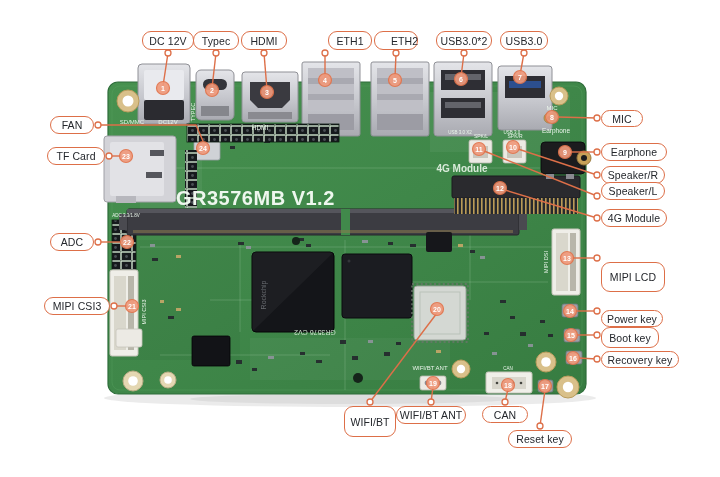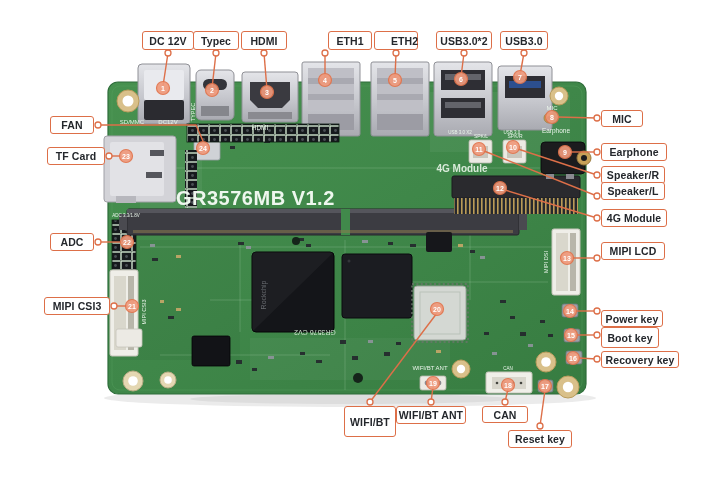--- a/index.html
+++ b/index.html
@@ -3,22 +3,22 @@
 <meta charset="utf-8">
 <style>
   html,body{margin:0;padding:0;background:#ffffff;}
   .stage{position:relative;width:720px;height:477px;background:#ffffff;overflow:hidden;
          font-family:"Liberation Sans",sans-serif;}
   .stage svg{position:absolute;left:0;top:0;}
   #board-art{z-index:10;}
   #callout-layer{z-index:20;pointer-events:none;}
   #callouts{position:absolute;left:0;top:0;width:100%;height:100%;z-index:30;}
   .callout{position:absolute;display:flex;align-items:center;justify-content:center;
-           background:#ffffff;border:1.6px solid var(--accent,#dd6f48);border-radius:3px;
-           font-size:10.5px;font-weight:700;color:#24272c;white-space:nowrap;
+           background:#ffffff;border:1.6px solid var(--accent,#dd6f48);border-radius:9px;
+           font-size:10.5px;font-weight:400;color:#24272c;white-space:nowrap;
            box-sizing:border-box;letter-spacing:.1px;}
 </style>
 </head>
 <body>
 
 <div class="stage">
 
 <svg id="board-art" width="720" height="477" viewBox="0 0 720 477">
   <defs>
     <linearGradient id="metal" x1="0" y1="0" x2="0" y2="1">
@@ -426,21 +426,21 @@
       <div class="callout" style="left: 241px; top: 31px; width: 46px; height: 19px;">HDMI</div>
       <div class="callout" style="left: 303px; top: 31px; width: 44px; height: 19px; margin-left: 25px;">ETH1</div>
       <div class="callout" style="left: 374px; top: 31px; width: 44px; height: 19px; padding-left: 17px;">ETH2</div>
       <div class="callout" style="left: 436px; top: 31px; width: 56px; height: 19px;">USB3.0*2</div>
       <div class="callout" style="left: 500px; top: 31px; width: 48px; height: 19px;">USB3.0</div>
       <div class="callout" style="left: 601px; top: 110px; width: 42px; height: 17px;">MIC</div>
       <div class="callout" style="left: 601px; top: 143px; width: 66px; height: 18px;">Earphone</div>
       <div class="callout" style="left: 601px; top: 166px; width: 64px; height: 18px;">Speaker/R</div>
       <div class="callout" style="left: 601px; top: 182px; width: 64px; height: 18px;">Speaker/L</div>
       <div class="callout" style="left: 601px; top: 209px; width: 66px; height: 18px;">4G Module</div>
-      <div class="callout" style="left: 601px; top: 242px; width: 64px; height: 18px;">MIPI LCD</div>
+      <div class="callout" style="left: 601px; top: 262px; width: 64px; height: 30px;">MIPI LCD</div>
       <div class="callout" style="left: 601px; top: 310px; width: 62px; height: 17px;">Power key</div>
       <div class="callout" style="left: 601px; top: 327px; width: 58px; height: 21px; text-align: right;">Boot key</div>
       <div class="callout" style="left: 601px; top: 351px; width: 78px; height: 17px;">Recovery key</div>
       <div class="callout" style="left: 508px; top: 430px; width: 64px; height: 18px;">Reset key</div>
       <div class="callout" style="left: 482px; top: 406px; width: 46px; height: 17px;">CAN</div>
       <div class="callout" style="left: 396px; top: 406px; width: 70px; height: 18px;">WIFI/BT ANT</div>
       <div class="callout" style="left: 344px; top: 406px; width: 52px; height: 31px;">WIFI/BT</div>
       <div class="callout" style="left: 44px; top: 297px; width: 66px; height: 18px;">MIPI CSI3</div>
       <div class="callout" style="left: 50px; top: 233px; width: 44px; height: 18px;">ADC</div>
       <div class="callout" style="left: 47px; top: 147px; width: 58px; height: 18px;">TF Card</div>

